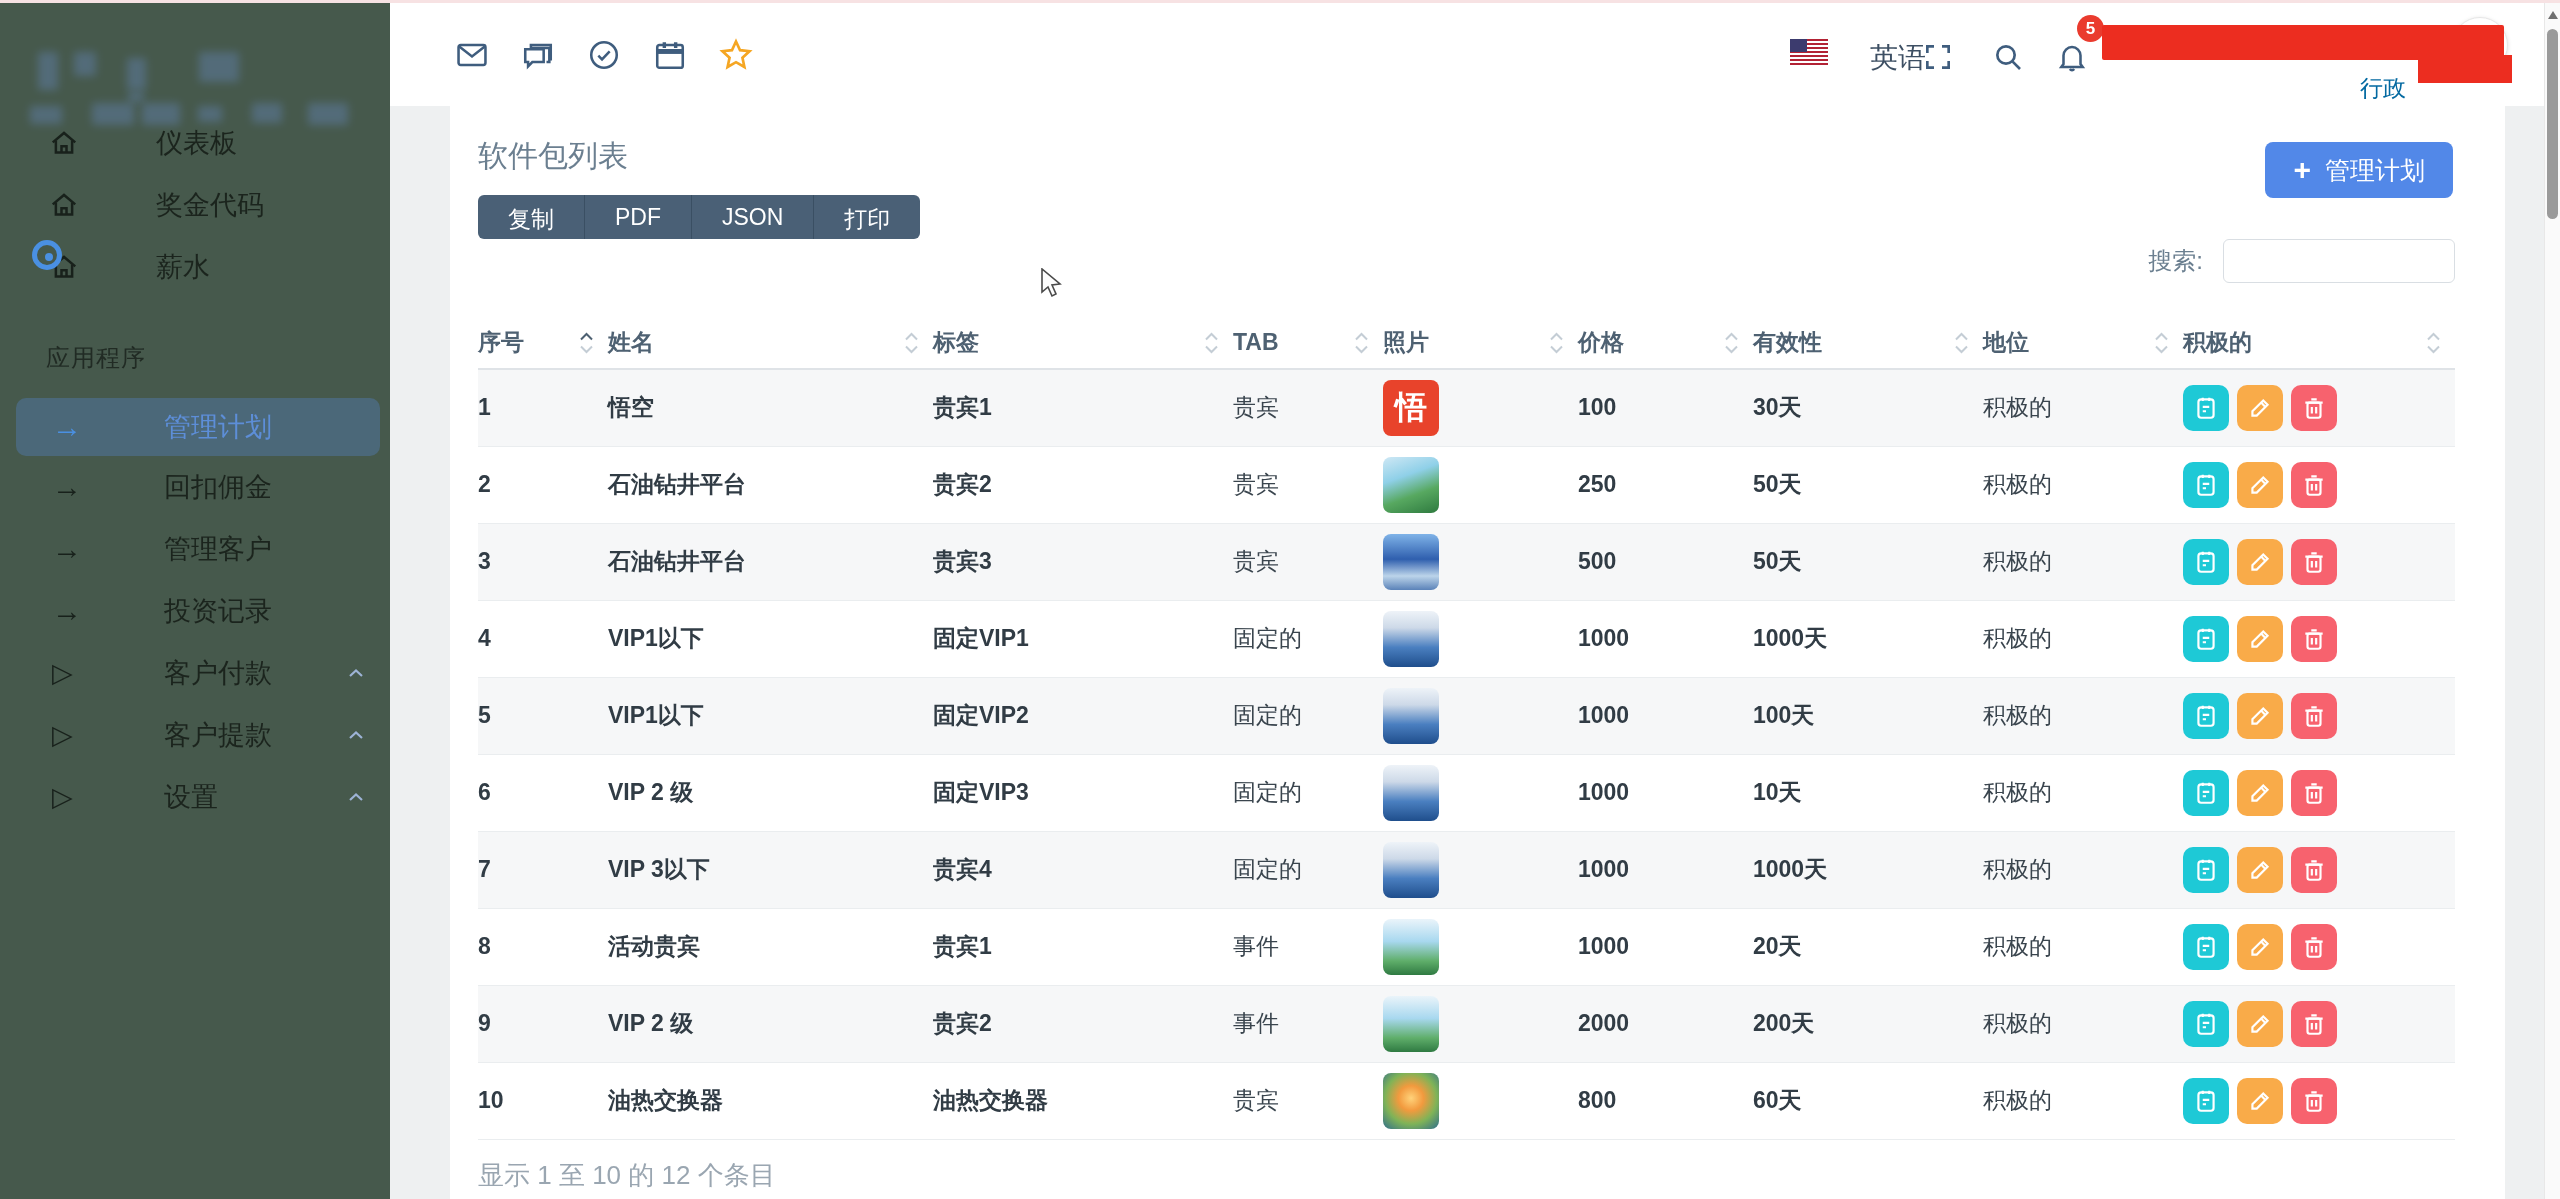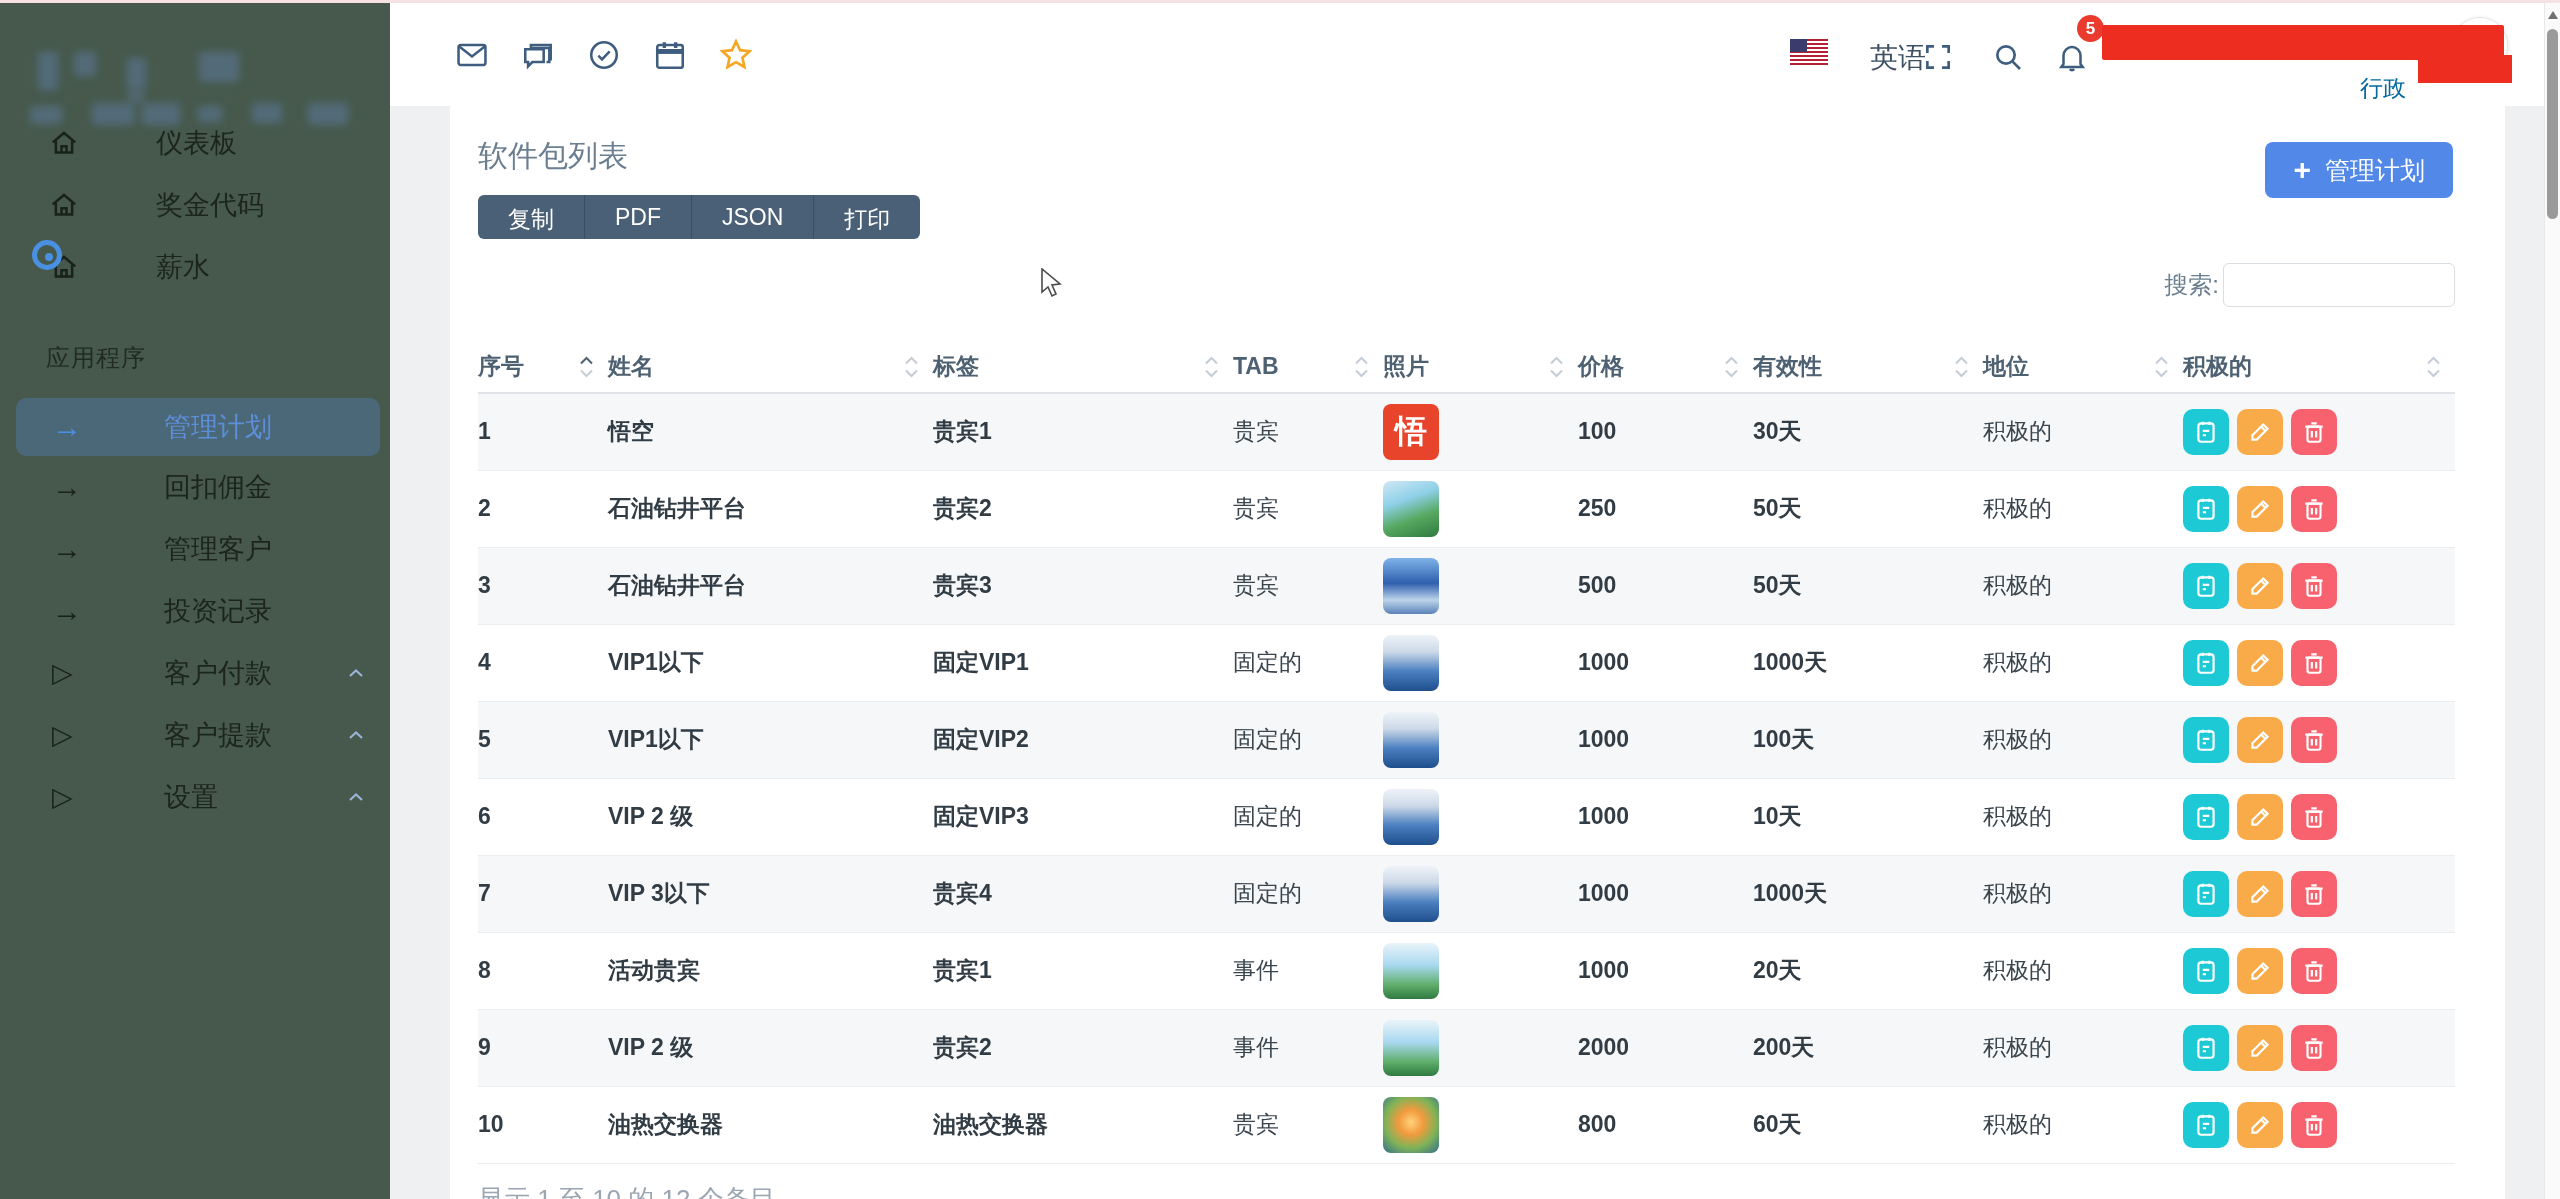--- a/index.html
+++ b/index.html
@@ -45,21 +45,21 @@
 
   
   .main { position:absolute; left:390px; top:106px; right:16px; bottom:0; background:#eef0f1;padding-left:35px; }
   .card { position:absolute; left:60px; right:39px; top:0; bottom:0; background:#fff; padding:0 50px 0 28px; }
   .page-title { margin-top:30px; font-size:30px; font-weight:500; color:#6b7f90; }
   .export-group { margin-top:18px; display:inline-flex; border-radius:6px; overflow:hidden; }
   .export-btn { font-size:23px; color:#fff; background:#4a6076; border:none; border-right:1px solid #3a4f63; padding:9px 30px; height:44px; cursor:pointer; font-family:inherit; }
   .export-btn:last-child { border-right:none; }
   .add-btn { position:absolute; top:36px; right:52px; background:#5288e8; border:none; border-radius:8px; color:#fff; font-size:25px; padding:0 28px; height:56px; display:flex; align-items:center; gap:14px; cursor:pointer; font-family:inherit; }
   .add-btn .plus { font-size:30px; font-weight:bold; line-height:1; }
-  .search-row { display:flex; justify-content:flex-end; align-items:center; margin-top:24px; gap:4px; }
+  .search-row { display:flex; justify-content:flex-end; align-items:center; gap:20px; }
   .search-label { font-size:24px; color:#6b7f90; }
   .search-input { width:232px; height:44px; border:1px solid #d9dee3; border-radius:6px; font-size:24px; padding:0 12px; outline:none; font-family:inherit; }
 
   table { width:100%; border-collapse:collapse; margin-top:34px; table-layout:fixed; }
   col.c1{width:130px} col.c2{width:325px} col.c3{width:300px} col.c4{width:150px}
   col.c5{width:195px} col.c6{width:175px} col.c7{width:230px} col.c8{width:200px}
   th { text-align:left; padding:0 14px 0 0; height:52px; border-bottom:2px solid #dfe3e7; cursor:pointer; }
   .th-inner { display:flex; justify-content:space-between; align-items:center; font-size:23px; color:#4e6172; font-weight:700; }
   .carets { display:flex; flex-direction:column; gap:4px; margin-left:8px; flex:none; }
   .caret { color:#c4cdd5; display:block; }

